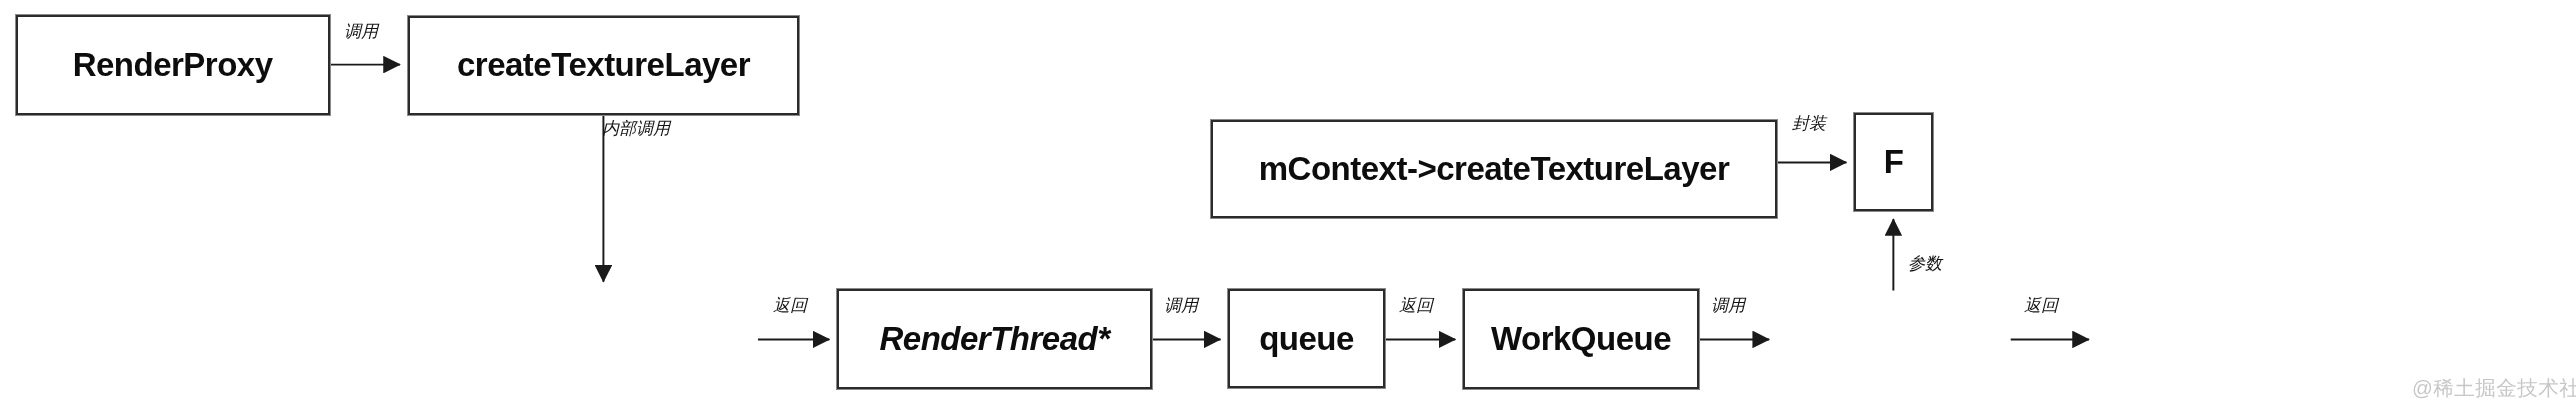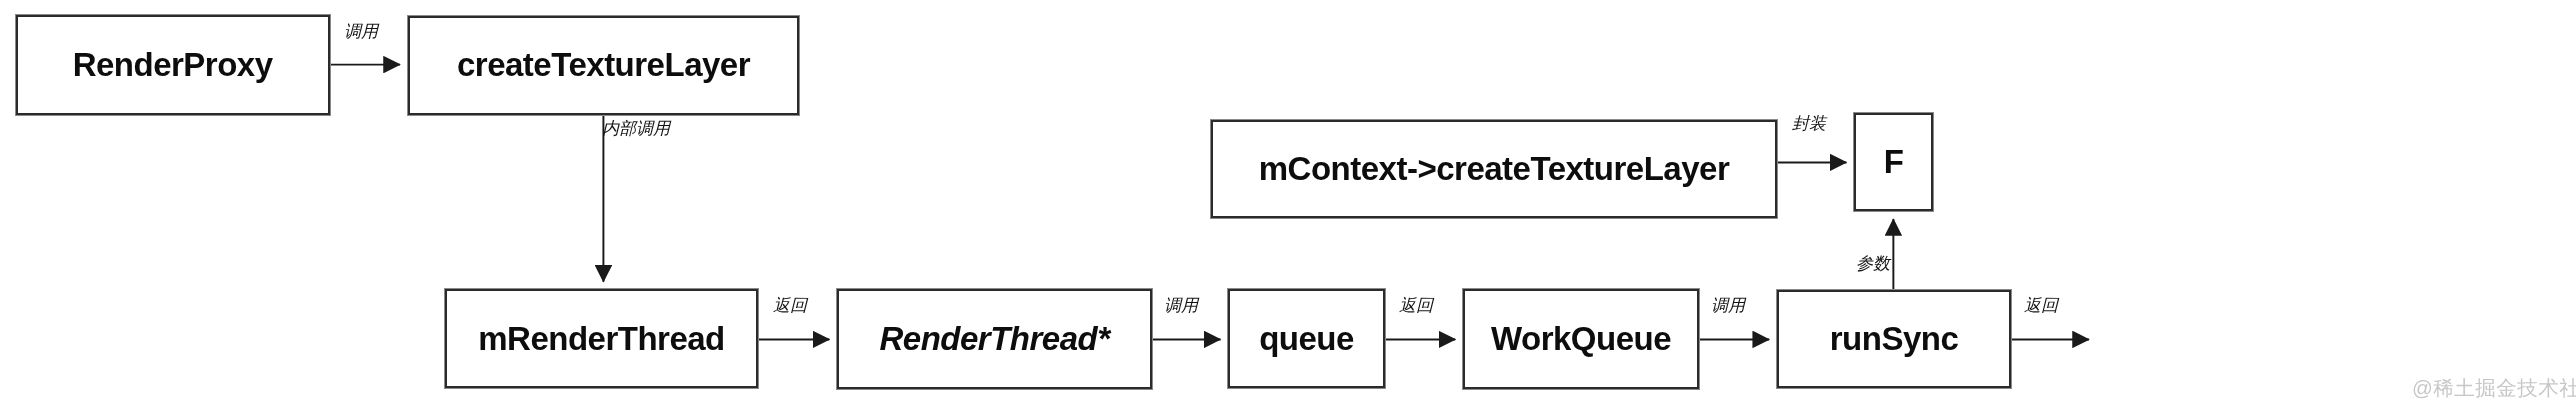--- a/index.html
+++ b/index.html
@@ -71,21 +71,21 @@
 
   
   .l-call-top       { left: 344px;  top: 22.5px;  }
   .l-internal-call  { left: 602px;  top: 120px; }
   .l-return-1       { left: 773px;  top: 297px; }
   .l-call-2         { left: 1164px; top: 297px; }
   .l-return-2       { left: 1399px; top: 297px; }
   .l-call-3         { left: 1711px; top: 297px; }
   .l-return-3       { left: 2024px; top: 297px; }
   .l-wrap           { left: 1792px; top: 115px; }
-  .l-param          { left: 1856px; top: 255px; }
+  .l-param          { left: 1908px; top: 255px; }
 
   .watermark { left: 2412px; top: 378px; }
 </style>
 </head>
 <body>
 
 <div class="canvas">
 
   <svg class="connector-layer" viewBox="0 0 2634 414" xmlns="http://www.w3.org/2000/svg">
     <defs>
@@ -113,39 +113,33 @@
   </div>
 
   <div class="node n-m-context">
     <span>mContext-&gt;createTextureLayer</span>
   </div>
 
   <div class="node n-f">
     <span>F</span>
   </div>
 
-  <div class="node n-m-render-thread">
-    <span>mRenderThread</span>
-  </div>
 
   <div class="node n-render-thread-ptr">
     <span>RenderThread*</span>
   </div>
 
   <div class="node n-queue">
     <span>queue</span>
   </div>
 
   <div class="node n-work-queue">
     <span>WorkQueue</span>
   </div>
 
-  <div class="node n-run-sync">
-    <span>runSync</span>
-  </div>
 
 
   <span class="edge-label l-call-top">调用</span>
   <span class="edge-label l-internal-call">内部调用</span>
   <span class="edge-label l-return-1">返回</span>
   <span class="edge-label l-call-2">调用</span>
   <span class="edge-label l-return-2">返回</span>
   <span class="edge-label l-call-3">调用</span>
   <span class="edge-label l-return-3">返回</span>
   <span class="edge-label l-wrap">封装</span>

